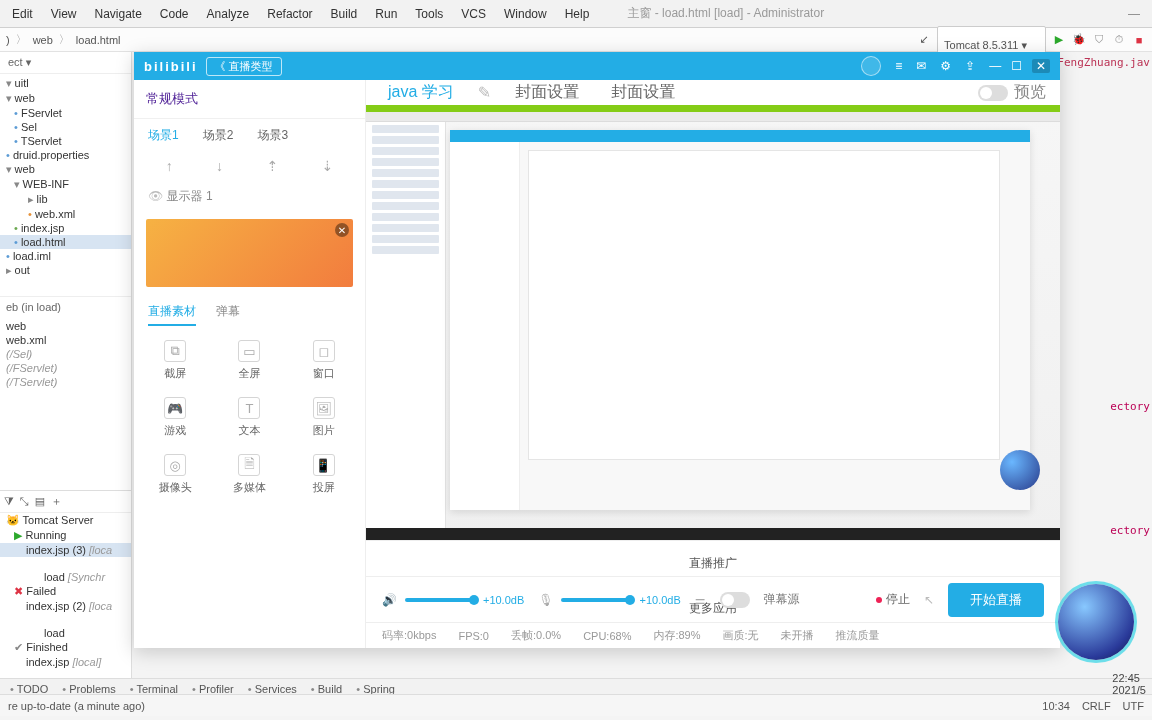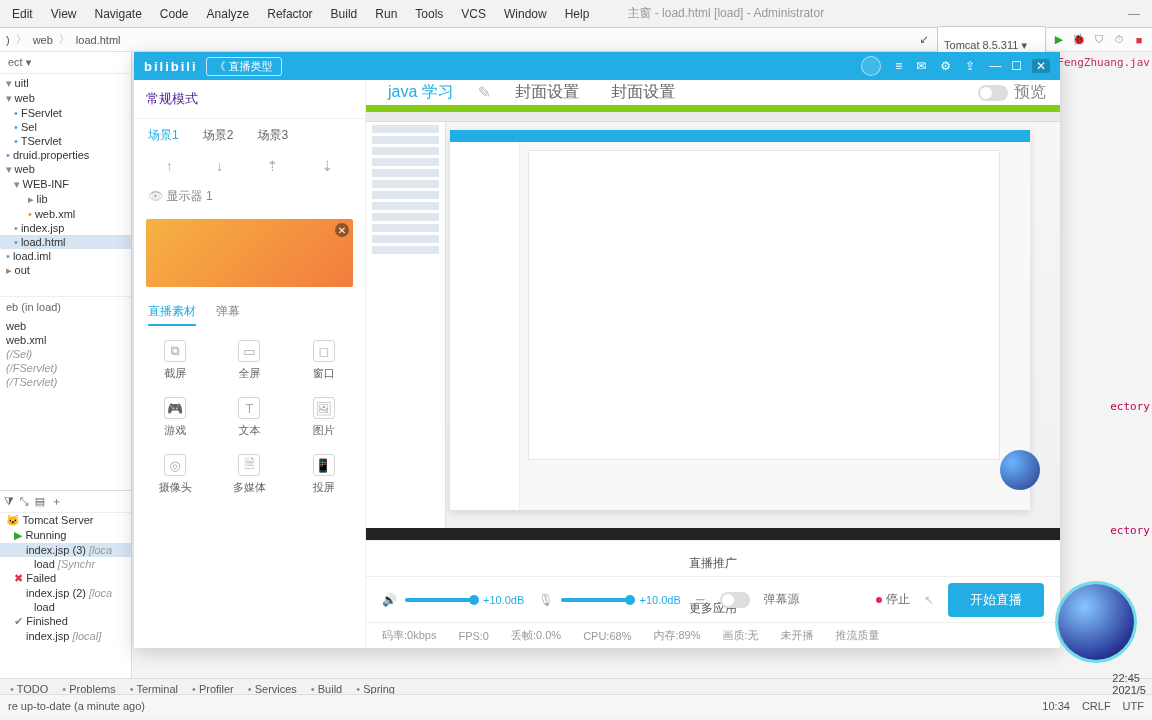--- a/index.html
+++ b/index.html
@@ -31,21 +31,21 @@
 .tree .jsp::before { content:"• "; color:#6aa84f; }
 .tree .xml::before { content:"• "; color:#e69138; }
 
 .nav-sec { border-top:1px solid #eee; padding:4px 6px; color:#666; margin-top:16px; }
 .dim { color:#999; font-style:italic; }
 
 
 .services { position:absolute; left:0; bottom:42px; height:188px; width:132px; background:#fff; border-top:1px solid #ddd; border-right:1px solid #ddd; font-size:11px; overflow:hidden; }
 .svc-toolbar { height:22px; border-bottom:1px solid #eee; display:flex; align-items:center; gap:6px; padding:0 4px; color:#666; }
 .svc-tree div { padding:1px 0 1px 6px; white-space:nowrap; }
-.svc-tree .s1 { padding-left:14px; } .svc-tree .s2 { padding-left:26px; } .svc-tree .s3 { padding-left:34px; }
+.svc-tree .s1 { padding-left:14px; } .svc-tree .s2 { padding-left:26px; } .svc-tree .s3 { padding-left:44px;margin-top:13px; }
 .svc-tree .run::before { content:"▶ "; color:#2ca82c; }
 .svc-tree .fail::before { content:"✖ "; color:#d34; }
 .svc-tree .ok::before { content:"✔ "; color:#888; }
 .svc-tree .sel { background:#d7e4f2; }
 
 
 .toolwins { position:absolute; left:0; right:0; bottom:22px; height:20px; background:#f2f2f2; border-top:1px solid #ddd; display:flex; align-items:center; gap:14px; padding:0 10px; font-size:11px; color:#555; }
 .toolwins .tw::before { content:"• "; color:#888; }
 .statusbar { position:absolute; left:0; right:0; bottom:4px; height:22px; background:#f6f6f6; border-top:1px solid #ddd; display:flex; align-items:center; padding:0 8px; font-size:11px; color:#555; }
 .statusbar .right { margin-left:auto; display:flex; gap:12px; }

